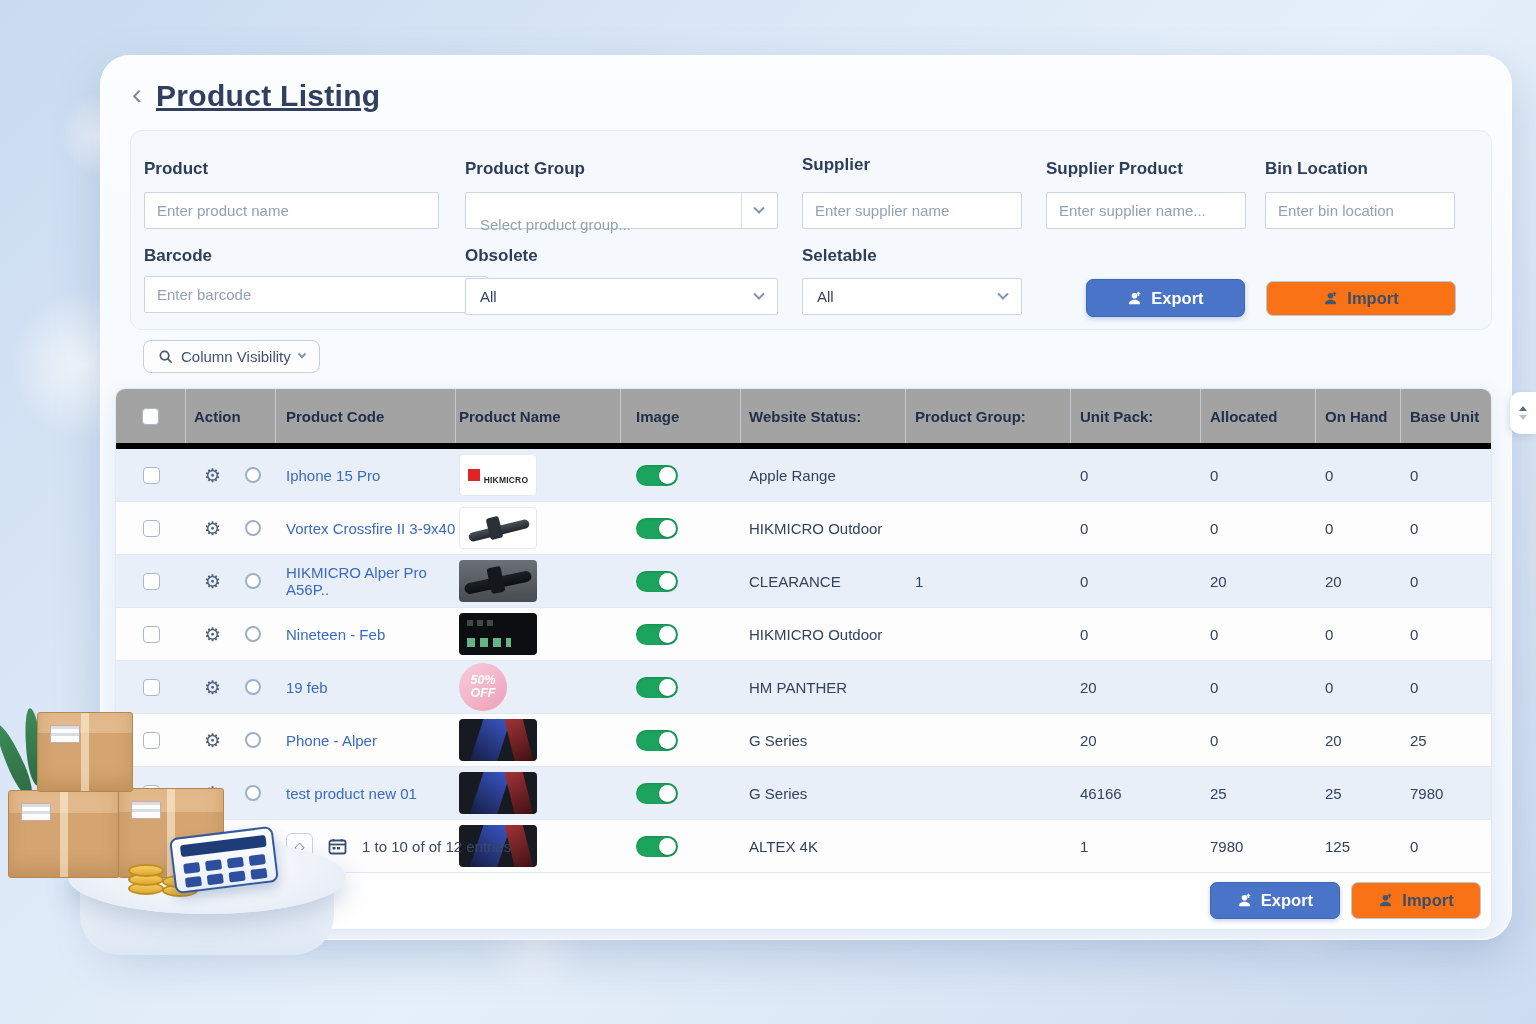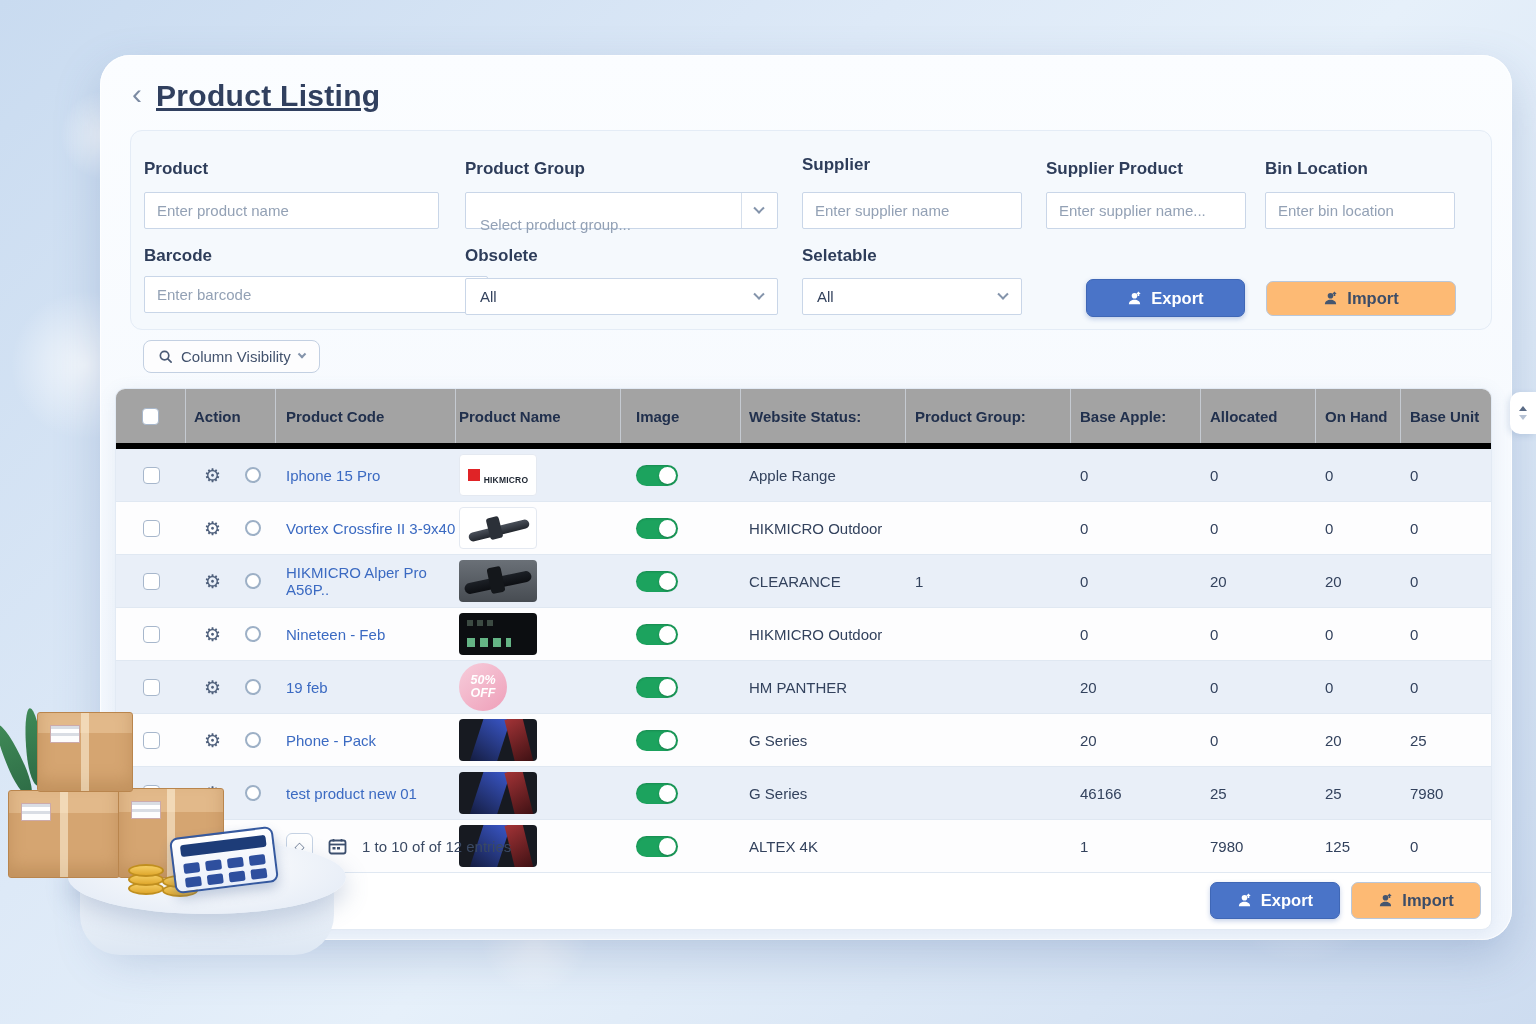--- a/index.html
+++ b/index.html
@@ -41,21 +41,21 @@
   .f-input { padding:0 12px; font-family:"Liberation Sans",sans-serif; }
   .f-input::placeholder { color:#93a1b5; }
   .selectbox { display:flex; align-items:center; justify-content:space-between; padding:0 14px; cursor:pointer; }
   .selectbox .sel-value { color:#33425d; }
   .selectbox .sel-ph { color:#93a1b5;margin-top:28px; }
   .chev { width:8px; height:8px; border-right:2px solid #8494ab; border-bottom:2px solid #8494ab; transform:rotate(45deg) translate(-2px,-2px); display:inline-block; }
   .sel-divider { display:flex; align-items:center; align-self:stretch; border-left:1px solid #d5dfec; padding-left:13px; margin-left:8px; }
 
   .btn { display:flex; align-items:center; justify-content:center; gap:9px; font-size:16.5px; font-weight:600; border-radius:7px; cursor:pointer; }
   .btn-primary { background:#4a74c8; color:#fff; border:1px solid #3f67b6; box-shadow:0 2px 5px rgba(60,100,180,.3); }
-  .btn-outline { background:#fdba74; color:#3c4d68; border:1px solid #b9c7da; }
+  .btn-outline { background:#f97316; color:#3c4d68; border:1px solid #b9c7da; }
   .f-export { position:absolute; left:955px; top:148px; width:159px; height:38px; }
   .f-import { position:absolute; left:1135px; top:150px; width:190px; height:35px; }
 
   .colvis-btn {
     position:absolute; left:43px; top:285px; height:33px; padding:0 14px;
     display:flex; align-items:center; gap:8px;
     background:#fdfdfe; border:1px solid #c3d0e2; border-radius:8px;
     font-size:15px; color:#42526d; cursor:pointer;
   }
   .colvis-btn .chev { width:6px; height:6px; }
@@ -233,21 +233,21 @@
     <div class="thead">
       <div class="cell c-check">
           <span class="checkbox"></span>
         </div>
       <div class="cell">Action</div>
       <div class="cell c-code">Product Code</div>
       <div class="cell c-name">Product Name</div>
       <div class="cell c-toggle">Image</div>
       <div class="cell">Website Status:</div>
       <div class="cell c-group">Product Group:</div>
-      <div class="cell c-num">Base Apple:</div>
+      <div class="cell c-num">Unit Pack:</div>
       <div class="cell c-num">Allocated</div>
       <div class="cell c-num">On Hand</div>
       <div class="cell c-num">Base Unit</div>
     </div>
 
     <div class="tbody">
 
       <div class="trow">
         <div class="cell c-check">
             <span class="checkbox"></span>
@@ -390,21 +390,21 @@
 
       <div class="trow">
         <div class="cell c-check">
             <span class="checkbox"></span>
           </div>
         <div class="cell c-action">
           <span class="gear">⚙</span>
           <span class="ring"></span>
         </div>
         <div class="cell c-code">
-            <a class="code-link">Phone - Pack</a>
+            <a class="code-link">Phone - Alper</a>
           </div>
         <div class="cell c-name">
             <div class="thumb" data-img="collage"></div>
           </div>
         <div class="cell c-toggle">
             <span class="toggle">
               <span class="knob"></span>
             </span>
           </div>
         <div class="cell">G Series</div>

